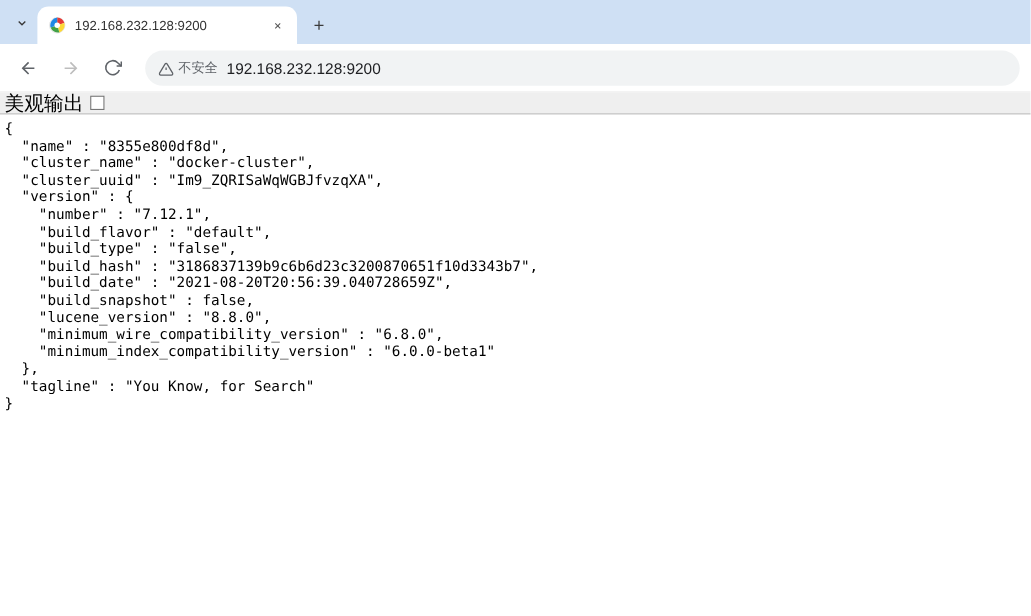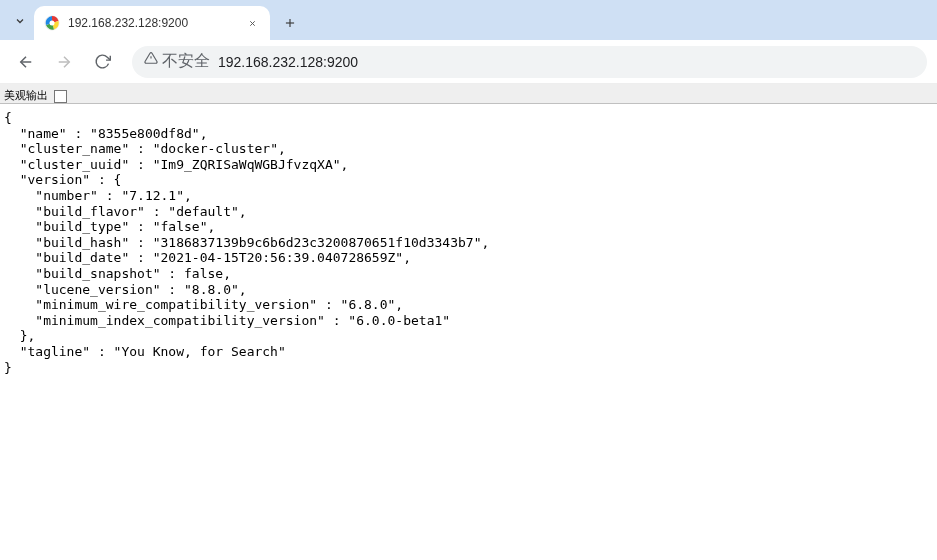--- a/index.html
+++ b/index.html
@@ -97,38 +97,38 @@
       background: #f1f3f4;
       border-radius: 16px;
       display: flex;
       align-items: center;
       padding: 0 12px;
       gap: 8px;
       margin-left: 8px;
     }
     .security-chip {
       display: flex;
-      align-items: flex-start;
+      align-items: flex-end;
       gap: 4px;
       color: #5f6368;
-      font-size: 16px;
+      font-size: 12px;
     }
     .addr-url {
       flex: 1;
       color: #202124;
       font-size: 14px;
     }
     .pretty-bar {
       background: #efefef;
       border-bottom: 1px solid #c0c0c0;
       height: 20px;
       display: flex;
-      align-items: flex-end;
+      align-items: center;
       padding: 0 4px;
-      font-size: 11px;
+      font-size: 18px;
       color: #000;
       gap: 6px;
     }
     .pretty-checkbox {
       width: 13px;
       height: 13px;
       border: 1px solid #767676;
       background: #fff;
     }
     .content {
@@ -215,20 +215,20 @@
 
 <div class="content">{
   "name" : "<span>8355e800df8d</span>",
   "cluster_name" : "<span>docker-cluster</span>",
   "cluster_uuid" : "<span>Im9_ZQRISaWqWGBJfvzqXA</span>",
   "version" : {
     "number" : "<span>7.12.1</span>",
     "build_flavor" : "<span>default</span>",
     "build_type" : "<span>false</span>",
     "build_hash" : "<span>3186837139b9c6b6d23c3200870651f10d3343b7</span>",
-    "build_date" : "<span>2021-04-15T20:56:39.040728659Z</span>",
+    "build_date" : "<span>2021-08-20T20:56:39.040728659Z</span>",
     "build_snapshot" : <span>false</span>,
     "lucene_version" : "<span>8.8.0</span>",
     "minimum_wire_compatibility_version" : "<span>6.8.0</span>",
     "minimum_index_compatibility_version" : "<span>6.0.0-beta1</span>"
   },
   "tagline" : "<span>You Know, for Search</span>"
 }</div>
 
 </body></html>

